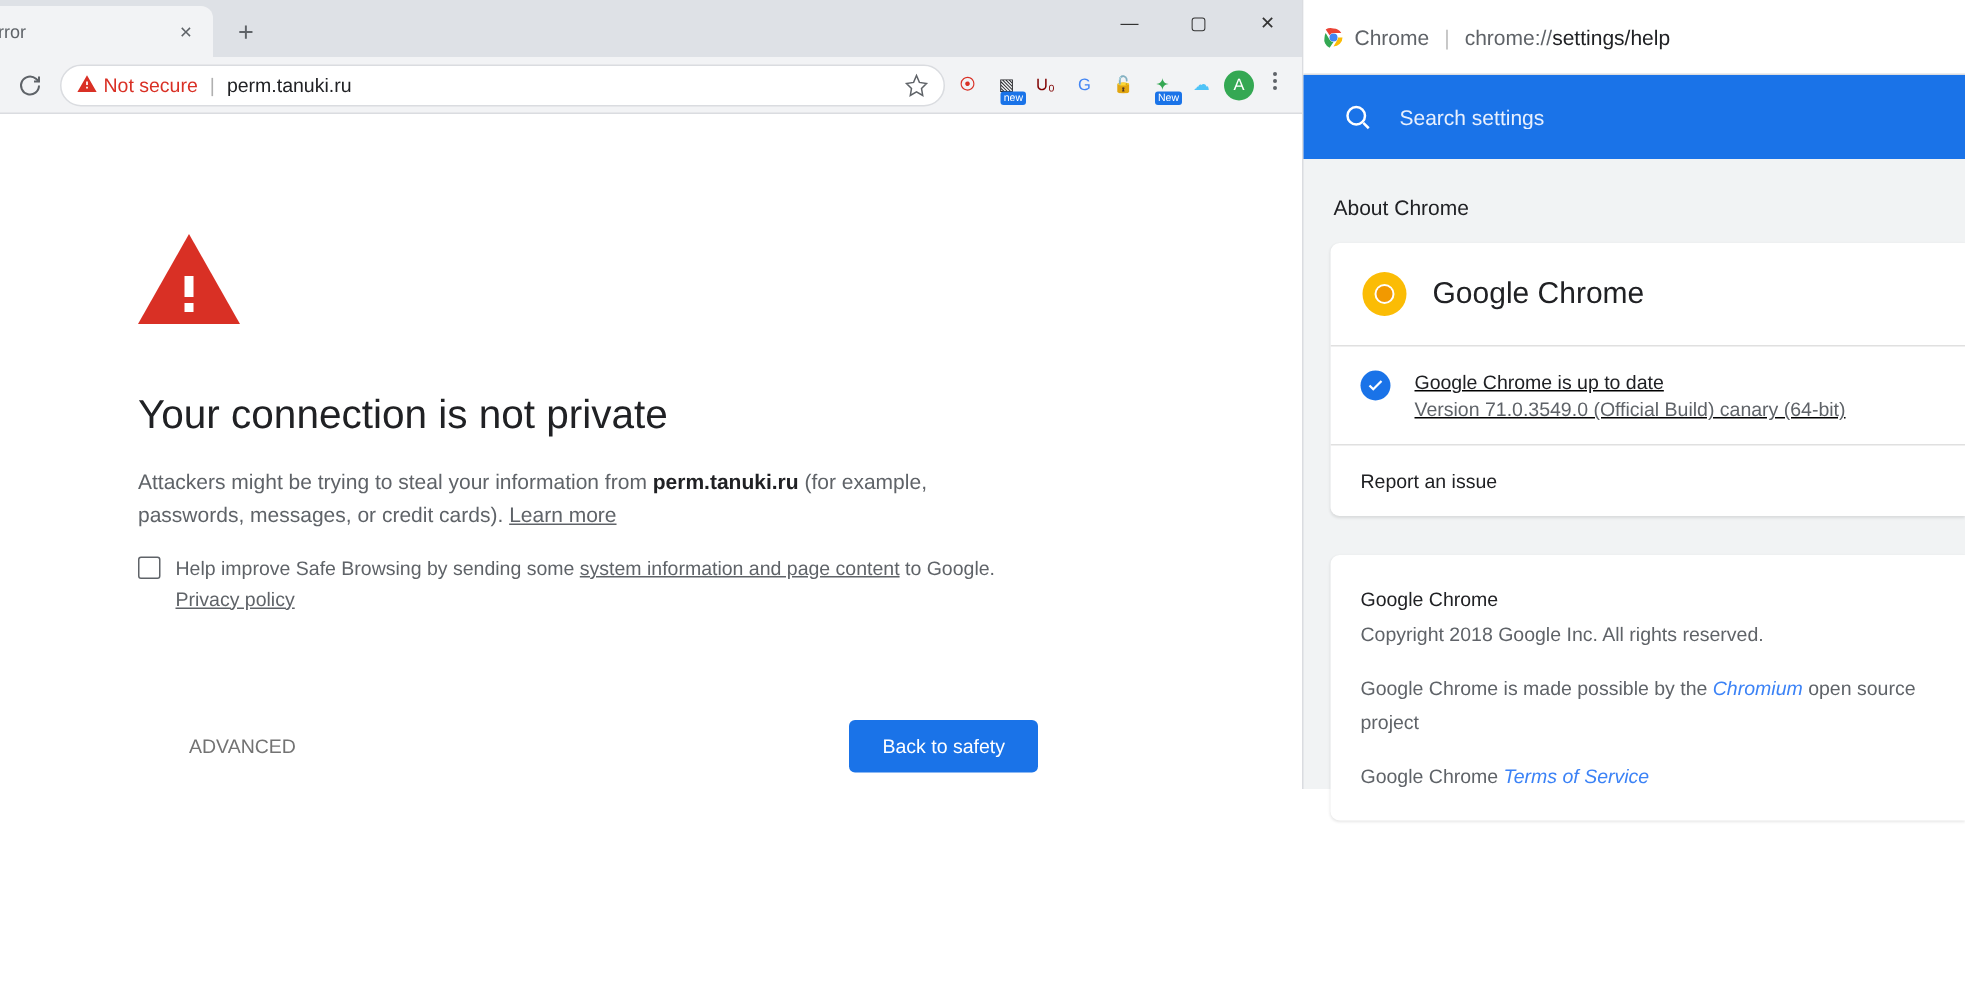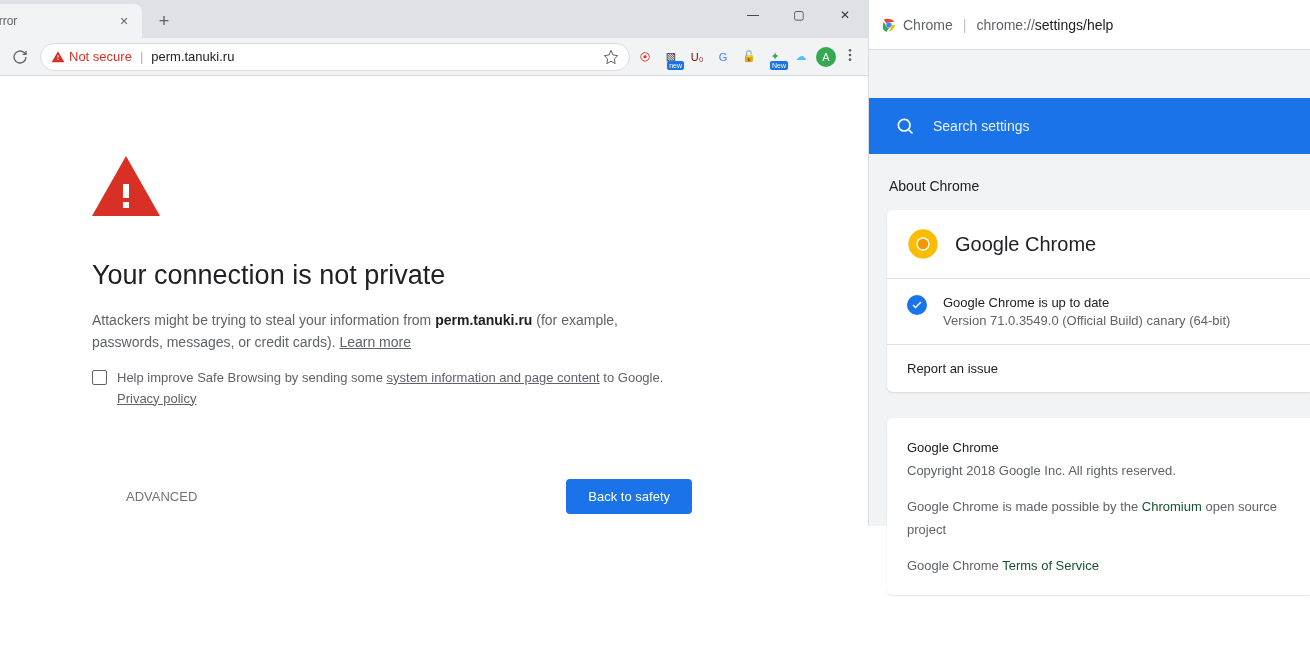--- a/index.html
+++ b/index.html
@@ -11,21 +11,21 @@
   .tab { background: #f2f3f5; width: 160px; height: 34px; border-radius: 8px 8px 0 0; display: flex; align-items: center; padding: 0 10px; margin-left: -18px; font-size: 12px; color: #5f6368; position: relative; }
   .tab-title { flex: 1; overflow: hidden; white-space: nowrap; }
   .tab-close { width: 16px; height: 16px; display: flex; align-items: center; justify-content: center; font-size: 14px; color: #5f6368; cursor: pointer; }
   .new-tab { width: 28px; height: 28px; display: flex; align-items: center; justify-content: center; margin-left: 8px; margin-bottom: 3px; font-size: 18px; color: #5f6368; cursor: pointer; }
   .win-controls { position: absolute; top: 0; right: 0; display: flex; }
   .win-btn { width: 46px; height: 30px; display: flex; align-items: center; justify-content: center; font-size: 12px; color: #333; cursor: pointer; }
   
   .toolbar { height: 38px; background: #f2f3f5; border-bottom: 1px solid #dadce0; display: flex; align-items: center; padding: 0 6px; gap: 6px; }
   .nav-btn { width: 28px; height: 28px; display: flex; align-items: center; justify-content: center; color: #5f6368; cursor: pointer; }
   .omnibox { flex: 1; height: 28px; background: #fff; border: 1px solid #dadce0; border-radius: 14px; display: flex; align-items: center; padding: 0 10px; gap: 8px; font-size: 13px; }
-  .security-warn { color: #d93025; font-size: 13px; display: flex; align-items: flex-end; gap: 4px; }
+  .security-warn { color: #d93025; font-size: 13px; display: flex; align-items: flex-start; gap: 4px; }
   .url-text { color: #202124; }
   .omnibox-right { margin-left: auto; display: flex; gap: 6px; color: #5f6368; }
   .ext-icons { display: flex; gap: 8px; align-items: center; }
   .ext-icon { width: 18px; height: 18px; display: flex; align-items: center; justify-content: center; font-size: 11px; cursor: pointer; position: relative; }
   .ext-badge { position: absolute; bottom: -4px; right: -4px; background: #1a73e8; color: #fff; font-size: 7px; padding: 1px 2px; border-radius: 2px; }
   .avatar { width: 20px; height: 20px; border-radius: 50%; background: #34a853; color: #fff; font-size: 11px; display: flex; align-items: center; justify-content: center; }
   .menu-dots { width: 20px; cursor: pointer; }
   
   .content-area { padding: 80px 92px; }
   .warn-triangle { margin-bottom: 40px; }
@@ -39,38 +39,38 @@
   .button-row { display: flex; justify-content: space-between; align-items: center; max-width: 600px; }
   .advanced-btn { font-size: 13px; color: #737373; cursor: pointer; margin-left: 34px; }
   .safety-btn { background: #1a73e8; color: #fff; border: none; padding: 10px 22px; border-radius: 4px; font-size: 13px; cursor: pointer; }
 
   
   .right-window { width: 442px; height: 526px; background: #f1f3f4; position: relative; border-left: 1px solid #dadce0; }
   .settings-top { height: 50px; background: #fff; display: flex; align-items: center; padding: 0 12px; font-size: 14px; color: #5f6368; border-bottom: 1px solid #dadce0; gap: 10px; }
   .settings-top .strong-url { color: #202124; }
   .chrome-brand { display: flex; align-items: center; gap: 6px; }
   .url-sep { color: #c0c0c0; }
-  .search-bar { height: 56px; background: #1a73e8; display: flex; align-items: center; padding: 0 26px; gap: 18px; color: #fff; margin-top: 48px; }
+  .search-bar { height: 56px; background: #1a73e8; display: flex; align-items: center; padding: 0 26px; gap: 18px; color: #fff; }
   .search-bar input { background: transparent; border: none; outline: none; color: #fff; font-size: 14px; flex: 1; }
   .search-bar input::placeholder { color: #e8f0fe; }
   .settings-body { padding: 24px 0 0 0; }
   .section-title { font-size: 14px; color: #202124; padding-left: 20px; margin-bottom: 16px; }
   .card { background: #fff; border-radius: 6px 0 0 6px; margin-left: 18px; box-shadow: 0 1px 2px rgba(0,0,0,0.1); margin-bottom: 26px; overflow: hidden; }
   .card-header { display: flex; align-items: center; gap: 16px; padding: 18px 20px; border-bottom: 1px solid #e0e0e0; }
   .chrome-logo { width: 32px; height: 32px; }
   .card-header-title { font-size: 20px; color: #202124; font-weight: 400; }
-  .status-row { display: flex; align-items: flex-start; gap: 16px; padding: 16px 20px; border-bottom: 1px solid #e0e0e0; }
+  .status-row { display: flex; align-items: flex-start; gap: 16px; padding: 16px 20px; border-bottom: 1px solid #e0e0e0; text-decoration: underline; }
   .check-circle { width: 20px; height: 20px; border-radius: 50%; background: #1a73e8; flex-shrink: 0; display: flex; align-items: center; justify-content: center; }
   .status-text .primary { font-size: 13px; color: #202124; margin-bottom: 3px; }
   .status-text .secondary { font-size: 13px; color: #5f6368; }
   .link-row { padding: 16px 20px; font-size: 13px; color: #202124; border-bottom: 1px solid #e0e0e0; cursor: pointer; }
   .link-row:last-child { border-bottom: none; }
   .footer-card { background: #fff; border-radius: 6px 0 0 6px; margin-left: 18px; padding: 18px 20px; font-size: 13px; color: #5f6368; line-height: 1.8; box-shadow: 0 1px 2px rgba(0,0,0,0.1); }
   .footer-card .gc-title { color: #202124; }
-  .footer-card a { color: #14532d; text-decoration: none; cursor: pointer; }
+  .footer-card a { color: #3b82f6; text-decoration: none; cursor: pointer; font-style: italic; }
 </style>
 </head>
 <body>
 
 <div class="left-window">
   <div class="tab-strip">
     <div class="tab">
       <span class="tab-title">error</span>
       <span class="tab-close">×</span>
     </div>

